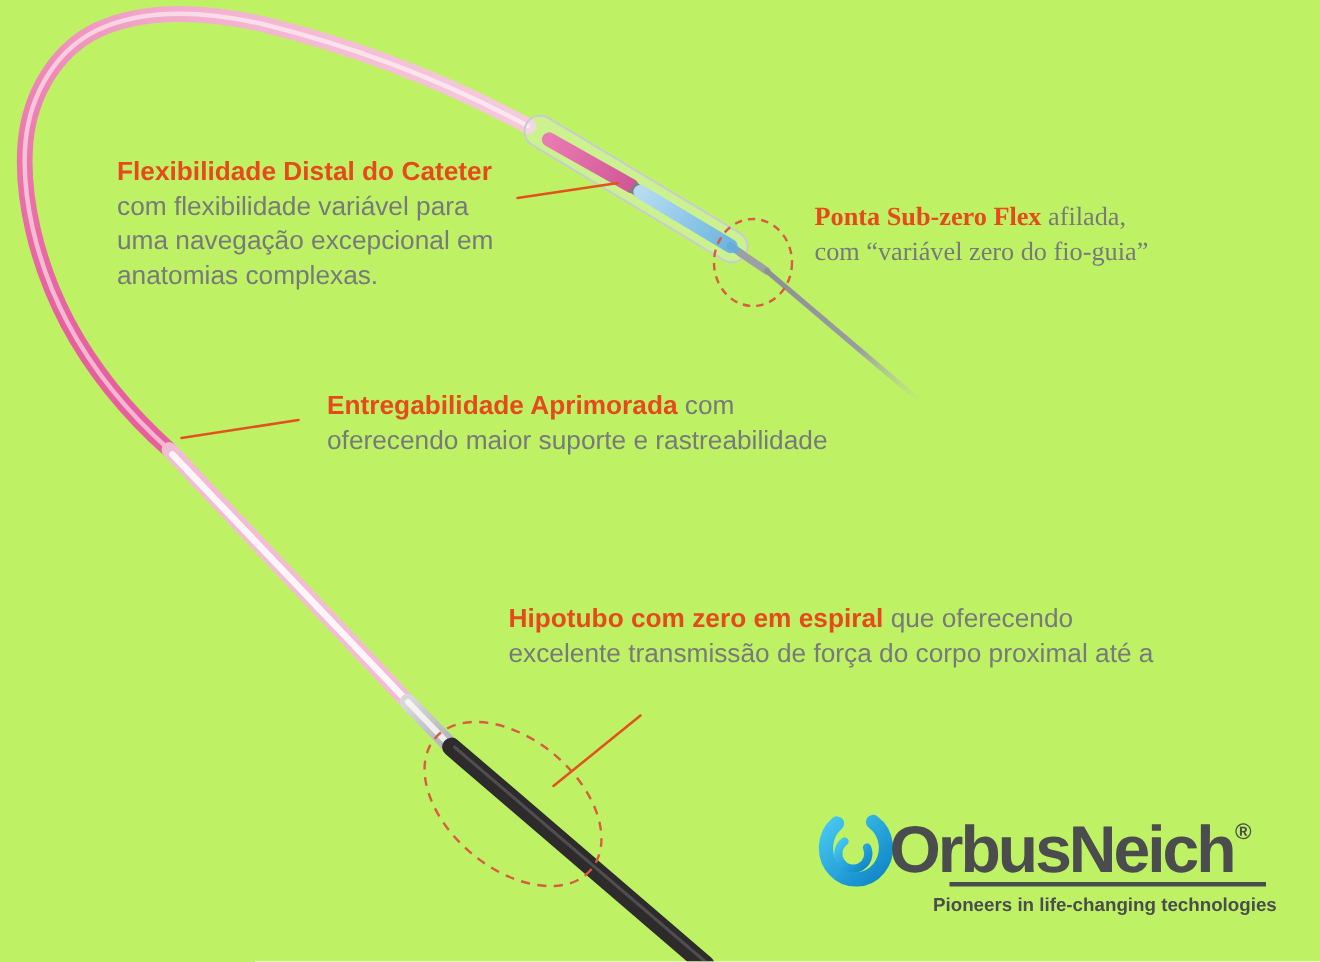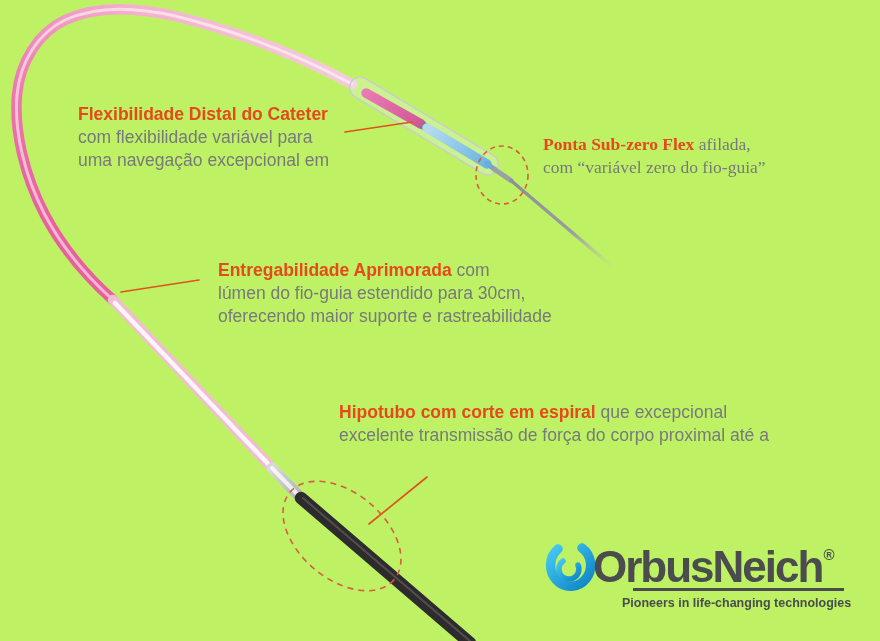--- a/index.html
+++ b/index.html
@@ -90,35 +90,35 @@
 
     <path d="M345 132 L412 122" fill="none" stroke="#e2521f" stroke-width="1.7" stroke-linecap="round"></path>
     <path d="M121 292 L199 280" fill="none" stroke="#e2521f" stroke-width="1.7" stroke-linecap="round"></path>
     <path d="M427 477 L369 524" fill="none" stroke="#e2521f" stroke-width="1.7" stroke-linecap="round"></path>
   </svg>
 
   <div class="callout" style="left:78px;top:103px;">
     <div><span class="hd">Flexibilidade Distal do Cateter</span><span></span></div>
     <div>com flexibilidade variável para</div>
     <div>uma navegação excepcional em</div>
+    <div>anatomias complexas.</div>
   </div>
 
   <div class="callout" style="left:543px;top:133px;font-family:Liberation Serif, serif;">
     <div><span class="hd">Ponta Sub-zero Flex</span><span> afilada,</span></div>
     <div>com “variável zero do fio-guia”</div>
   </div>
 
   <div class="callout" style="left:218px;top:259px;">
     <div><span class="hd">Entregabilidade Aprimorada</span><span> com</span></div>
-    <div>lúmen do fio-guia estendido para 30cm,</div>
     <div>oferecendo maior suporte e rastreabilidade</div>
   </div>
 
   <div class="callout" style="left:339px;top:401px;">
-    <div><span class="hd">Hipotubo com corte em espiral</span><span> que excepcional</span></div>
+    <div><span class="hd">Hipotubo com zero em espiral</span><span> que oferecendo</span></div>
     <div>excelente transmissão de força do corpo proximal até a</div>
   </div>
 
   <svg class="logo-icon" viewBox="0 0 52 54">
     <defs>
       <linearGradient id="swirlGrad" x1="0" y1="0" x2="1" y2="1">
         <stop offset="0" stop-color="#45c8f1"></stop>
         <stop offset="1" stop-color="#0d84c6"></stop>
       </linearGradient>
     </defs>

